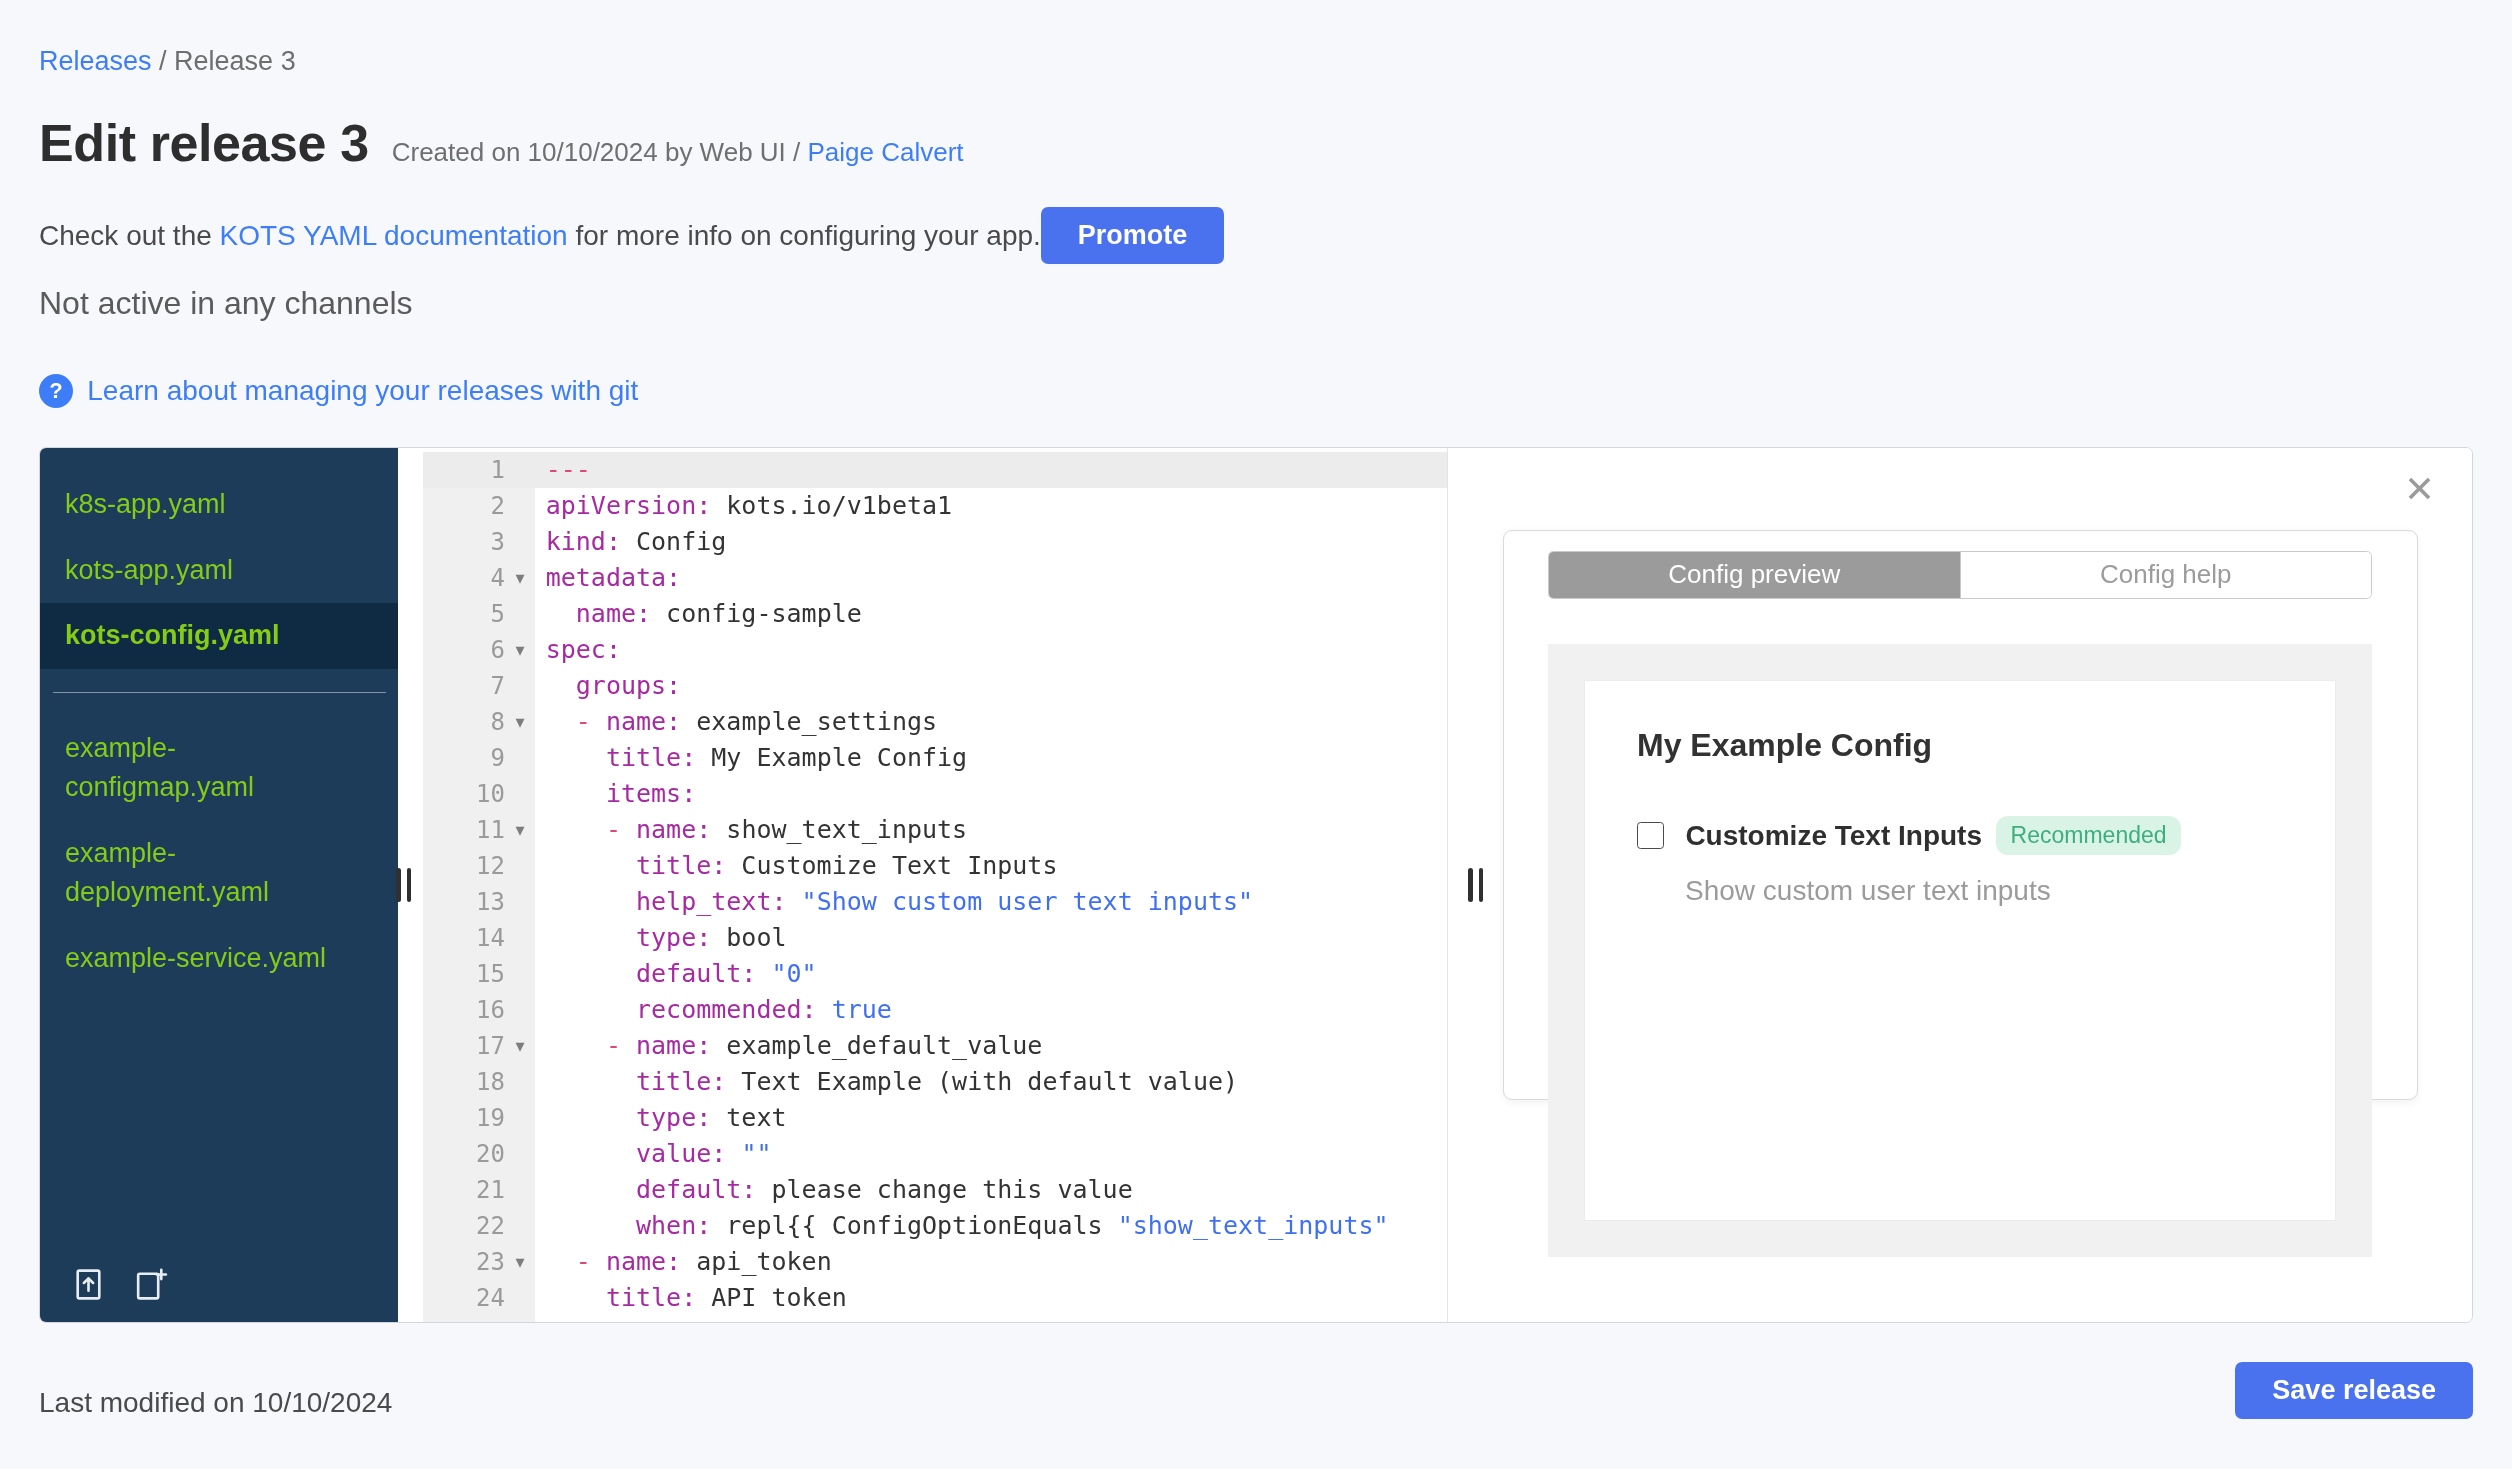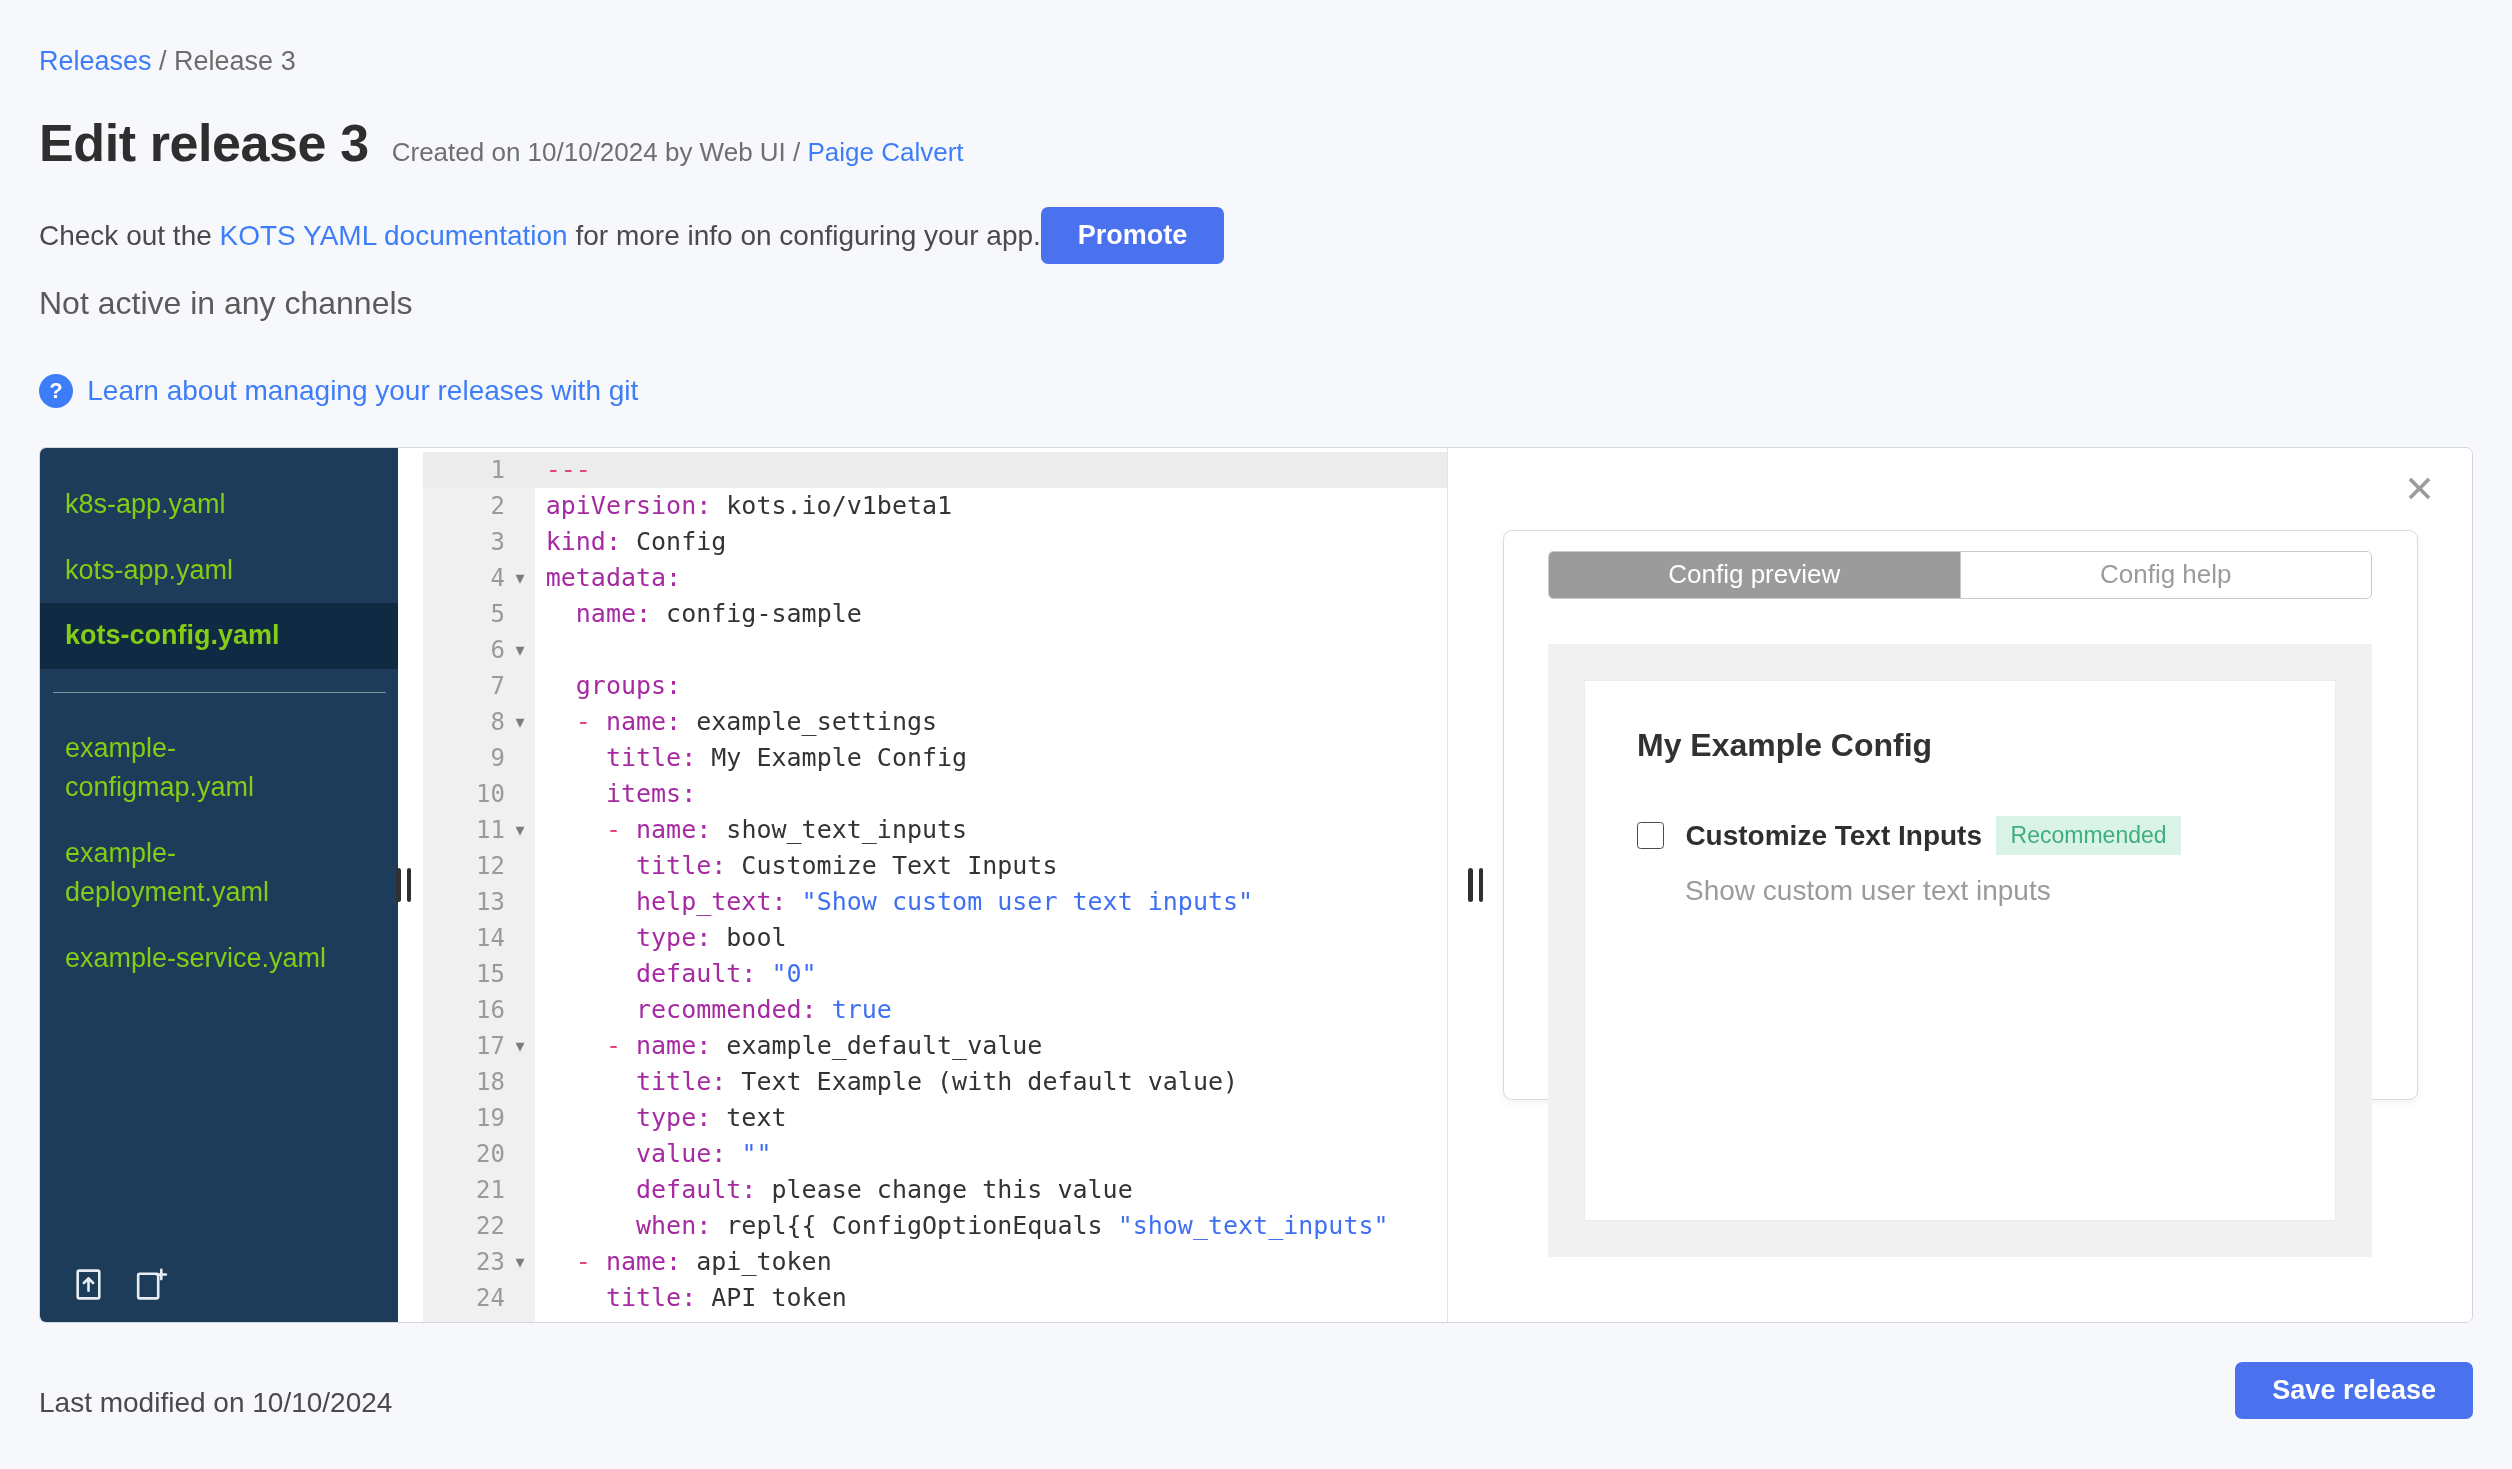--- a/index.html
+++ b/index.html
@@ -80,21 +80,21 @@
   .tab + .tab { border-left: 0.9px solid #c9c9c9; }
   .tab.active { background: #9b9b9b; color: #fff; }
   .preview-gray { width: 824px; height: 613px; margin: 45px auto 0; background: #f1f1f2; padding: 36px; }
   .config-card { background: #fff; height: 100%; padding: 46px 52px; border: 0.9px solid #ececec; }
   .config-card h3 { margin: 0; font-size: 32px; color: #323232; }
   .opt-row { display: flex; align-items: center; margin-top: 52px; }
   input[type=checkbox] { appearance: none; -webkit-appearance: none; width: 27px; height: 27px;
          border: 1.8px solid #4a4a4a; border-radius: 3.6px; background: #fff; margin: 0; cursor: pointer; }
   .opt-label { font-size: 28px; font-weight: 700; margin-left: 21.4px; color: #2f2f2f; }
   .badge { font-size: 23px; color: var(--badge-text); background: var(--badge-bg);
-           padding: 6.2px 14.3px; border-radius: 0; margin-left: 14.3px; font-weight: 500; }
+           padding: 6.2px 14.3px; border-radius: 12px; margin-left: 14.3px; font-weight: 500; }
   .opt-help { font-size: 28px; color: #9b9b9b; margin-top: 19.6px; margin-left: 48px; }
 
   
   .resize-handle { position: absolute; top: 420px; display: flex; gap: 6.2px; cursor: col-resize; z-index: 5; }
   .resize-handle i { display: block; width: 4.5px; height: 34px; background: #303030; border-radius: 2.7px; }
   .rh-1 { left: 356px; }
   .rh-2 { left: 1428px; }
 
   
   .footer-row { display: flex; justify-content: space-between; align-items: flex-end; margin-top: 39px;
@@ -189,20 +189,21 @@
               <span class="lnum">5</span>
               <span class="fold"></span>
             </span>
             <span class="ctext"><span class="tk-plain">  </span><span class="tk-key">name:</span><span class="tk-plain"> config-sample</span></span>
           </div>
           <div class="c-row">
             <span class="gut">
               <span class="lnum">6</span>
               <span class="fold">▾</span>
             </span>
+            <span class="ctext"><span class="tk-key">spec:</span></span>
           </div>
           <div class="c-row">
             <span class="gut">
               <span class="lnum">7</span>
               <span class="fold"></span>
             </span>
             <span class="ctext"><span class="tk-plain">  </span><span class="tk-key">groups:</span></span>
           </div>
           <div class="c-row">
             <span class="gut">

